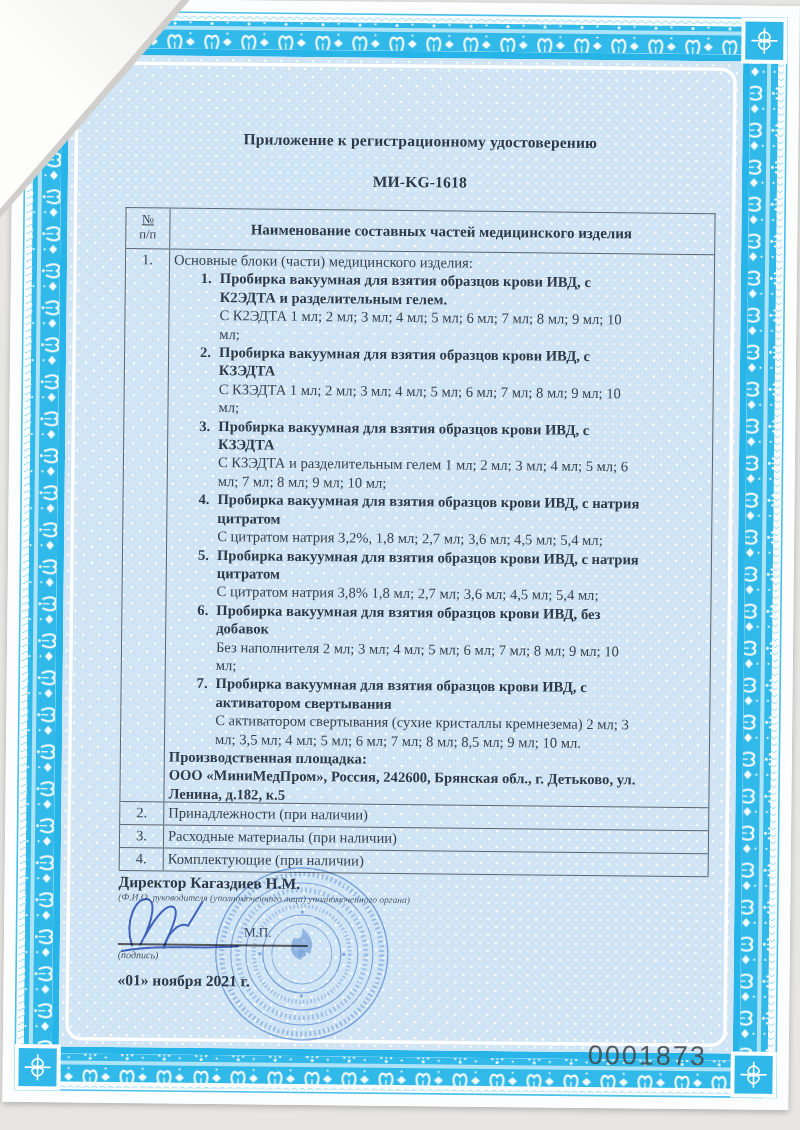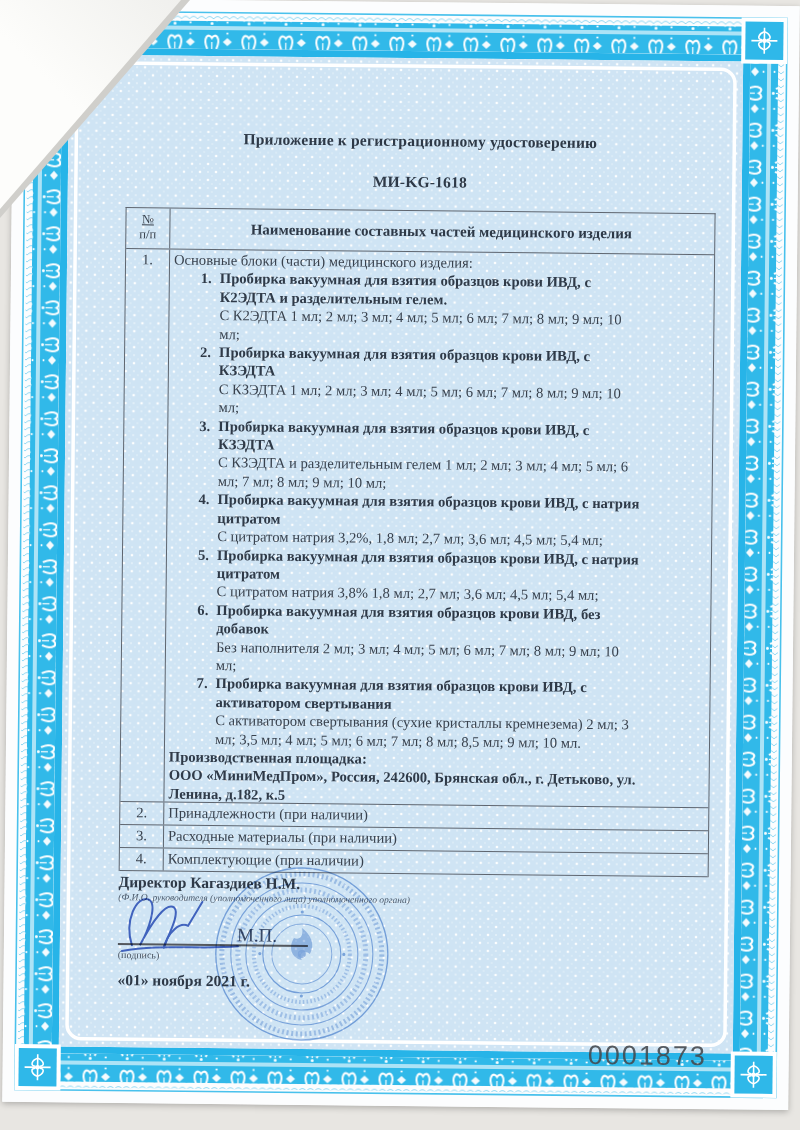--- a/index.html
+++ b/index.html
@@ -41,22 +41,22 @@
   .pre{white-space:pre-line;}
   .item{display:flex;}
   .item-num{flex:0 0 19px;margin-left:27px;font-weight:bold;color:#2f3a48;}
   .item-body{flex:1;}
   .item-title{font-weight:bold;color:#2f3a48;}
   .bold-line{font-weight:bold;color:#2f3a48;}
   .srow{height:22px;}
   .footer-director{left:114px;top:874px;font-weight:bold;font-size:15.5px;color:#2e3947;}
   .footer-note{left:114px;top:893px;font-style:italic;font-size:9.5px;color:#4c5a6b;}
   .sig-line{left:114px;top:944px;width:190px;height:1.5px;background:#54585e;}
-  .sig-label{left:114px;top:950px;font-size:10px;color:#45505e;}
-  .mp-label{left:233px;top:924px;font-size:19px;color:#3a4a66;}
+  .sig-label{left:114px;top:950px;font-style:italic;font-size:10px;color:#45505e;}
+  .mp-label{left:240px;top:924px;font-size:13px;color:#3a4a66;}
   .date-line{left:114px;top:972px;font-weight:bold;font-size:15.5px;color:#2e3947;}
   .serial{
     left:585px;top:1036px;width:140px;
     font-family:"Liberation Sans","DejaVu Sans",sans-serif;
     font-size:27px;letter-spacing:2px;color:#44484d;opacity:.88;
   }
   .stamp-svg{left:210px;top:865px;opacity:.82;mix-blend-mode:multiply;}
   .sig-svg{left:106px;top:888px;mix-blend-mode:multiply;}
   
   .fold-shadow{

